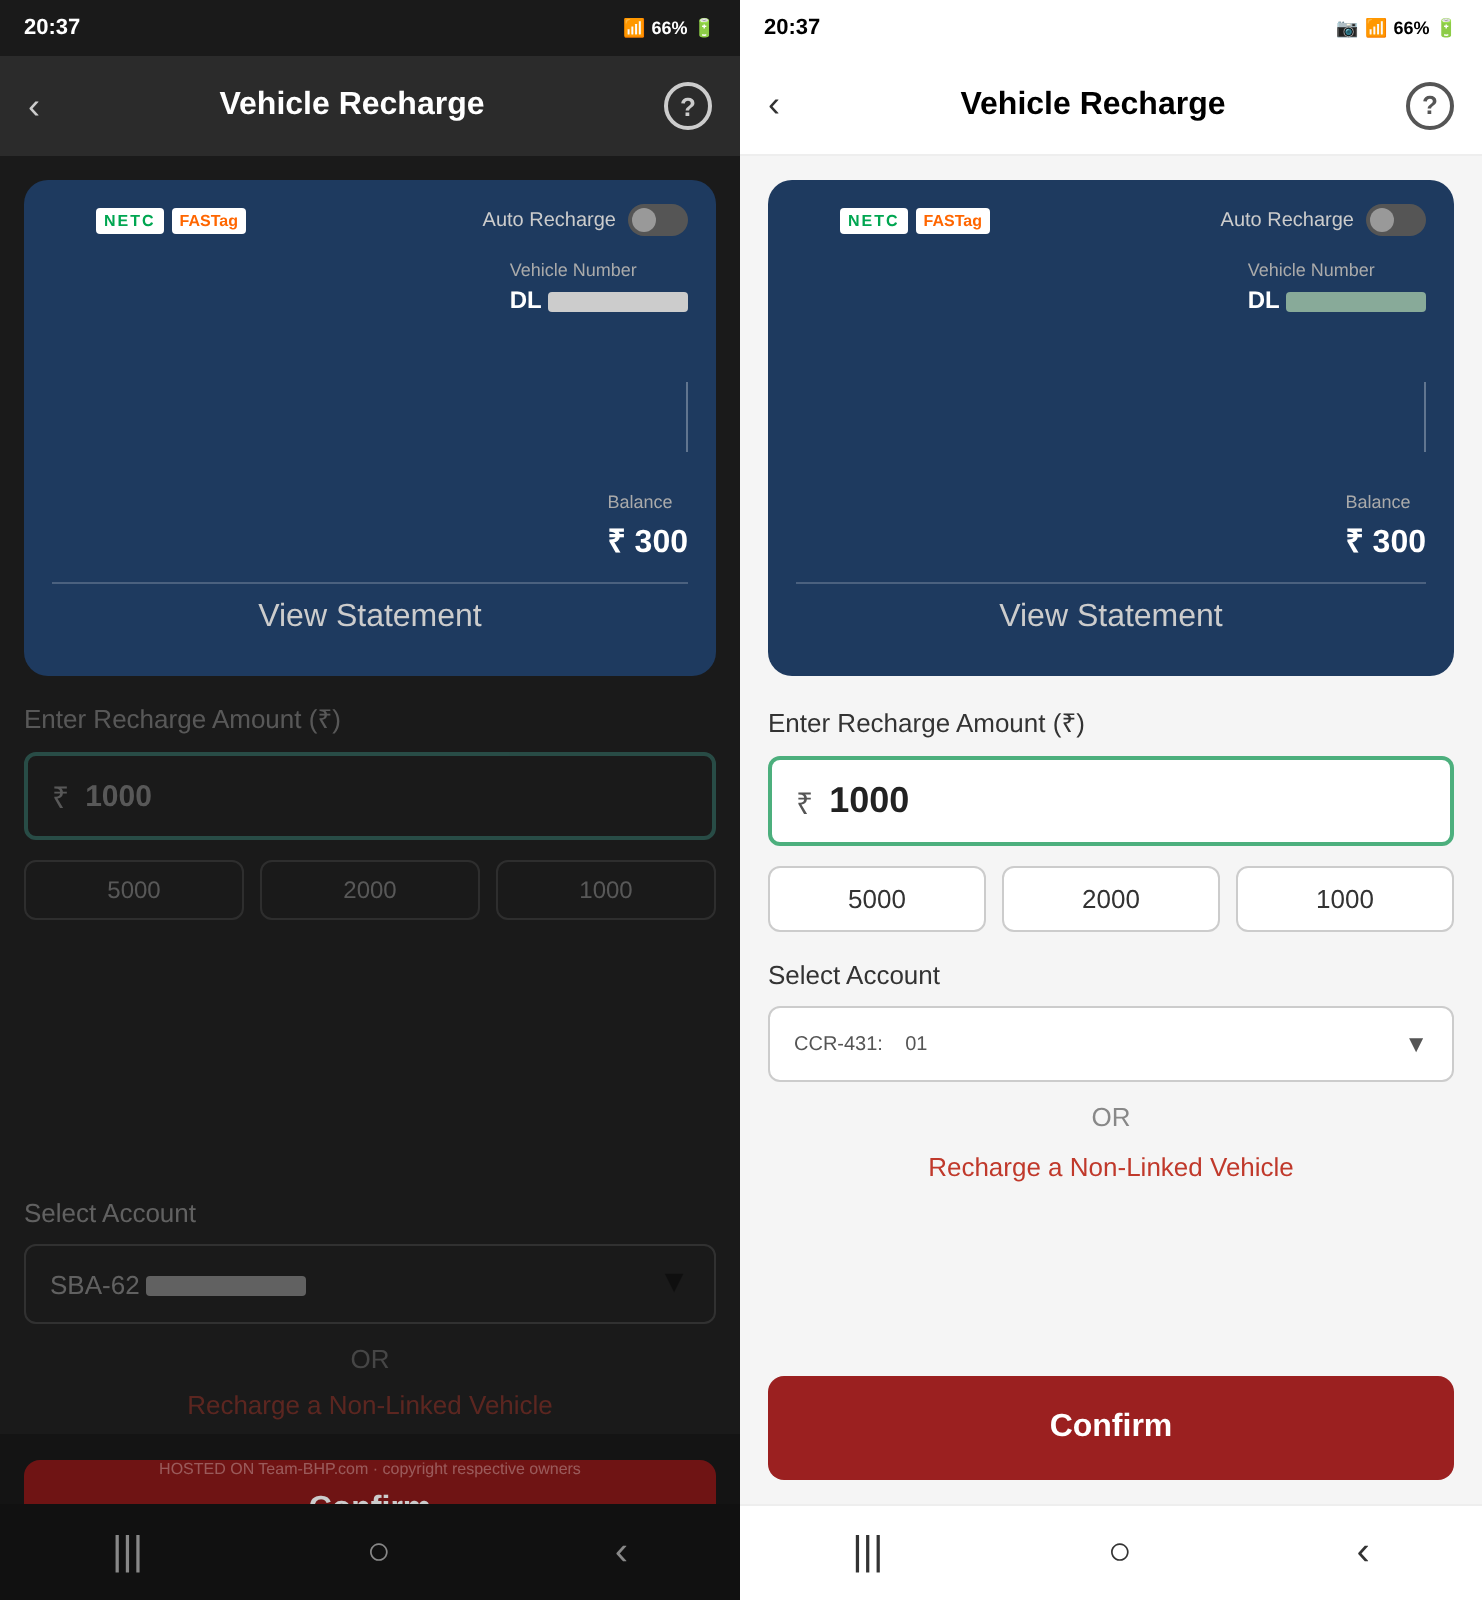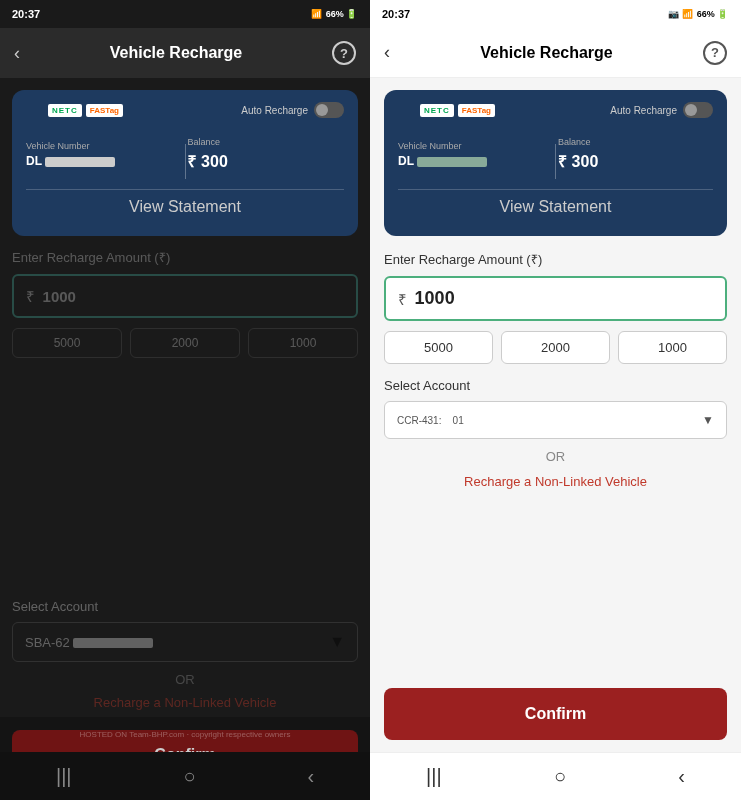--- a/index.html
+++ b/index.html
@@ -161,22 +161,23 @@
       height: 12px;
       background: #999;
       border-radius: 50%;
       top: 2px;
       left: 2px;
       transition: left 0.2s;
     }
 
     .card-details-row {
       display: flex;
-      align-items: center;
-      gap: 2px;
+      align-items: flex-end;
+      gap: 20px;
+      flex-direction: column;
     }
 
     .card-detail {
       flex: 1;
     }
 
     .card-detail-label {
       font-size: 9px;
       color: #aaa;
       margin-bottom: 3px;

